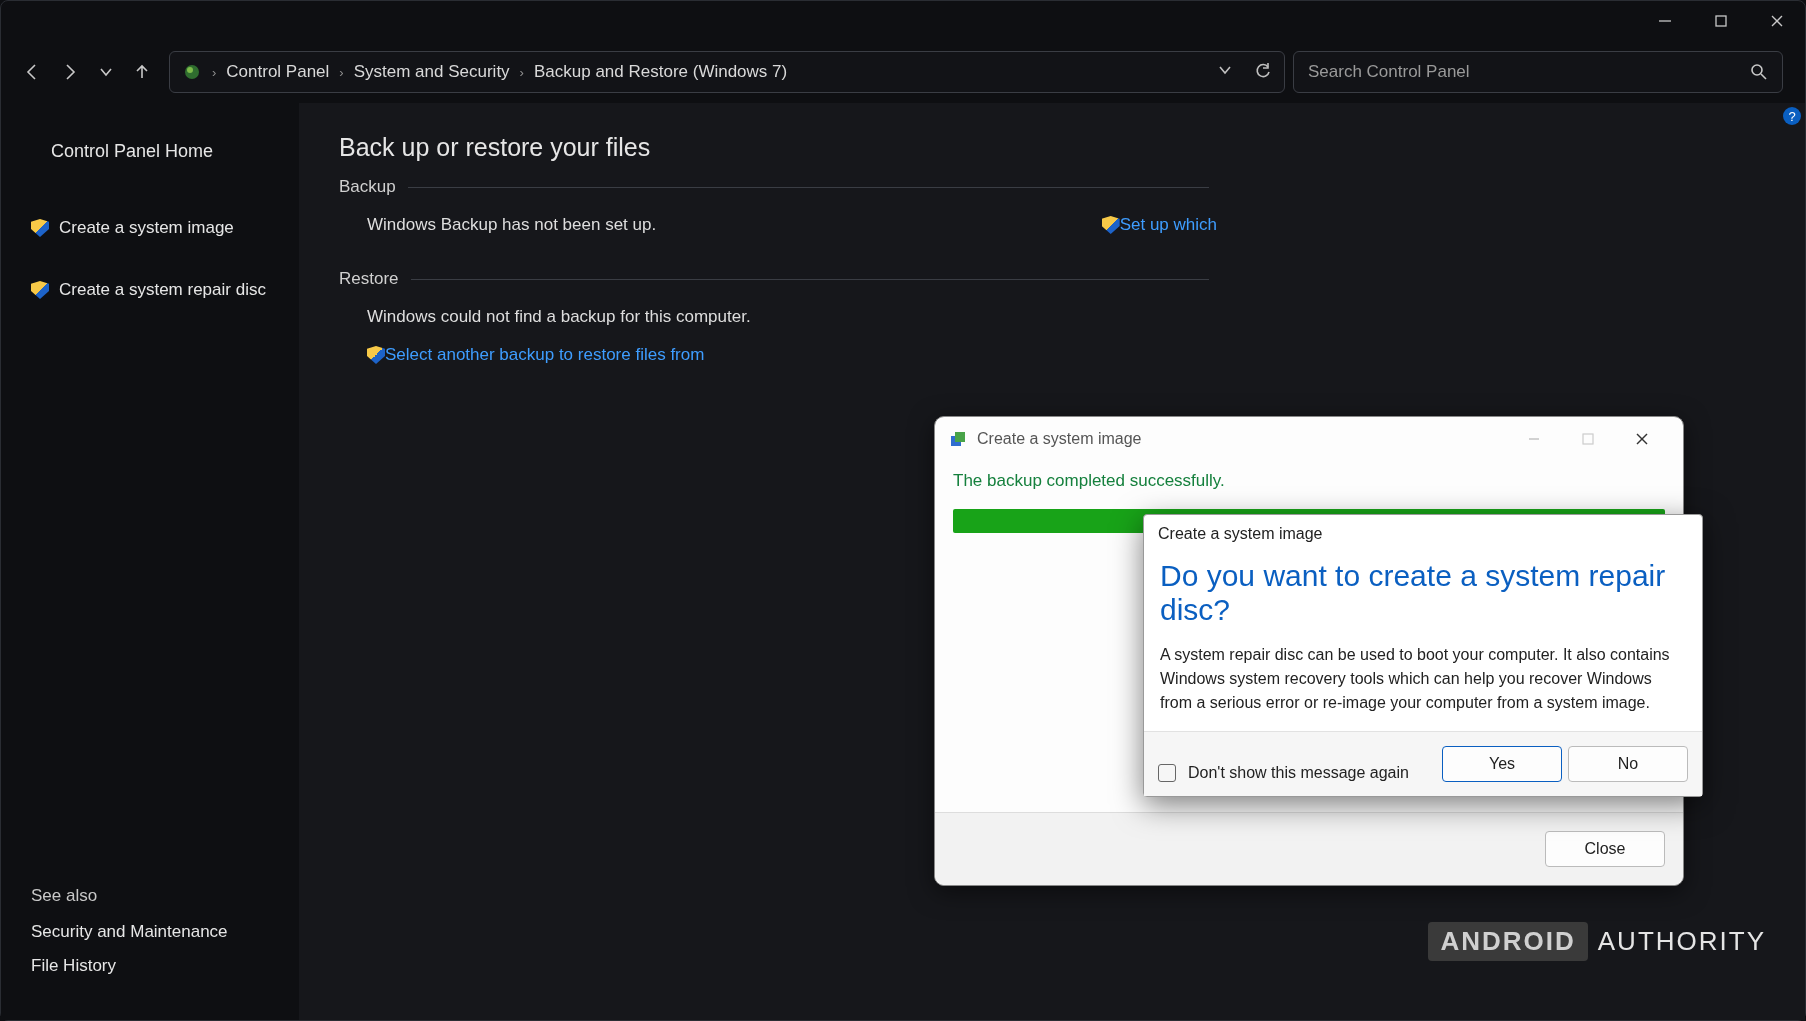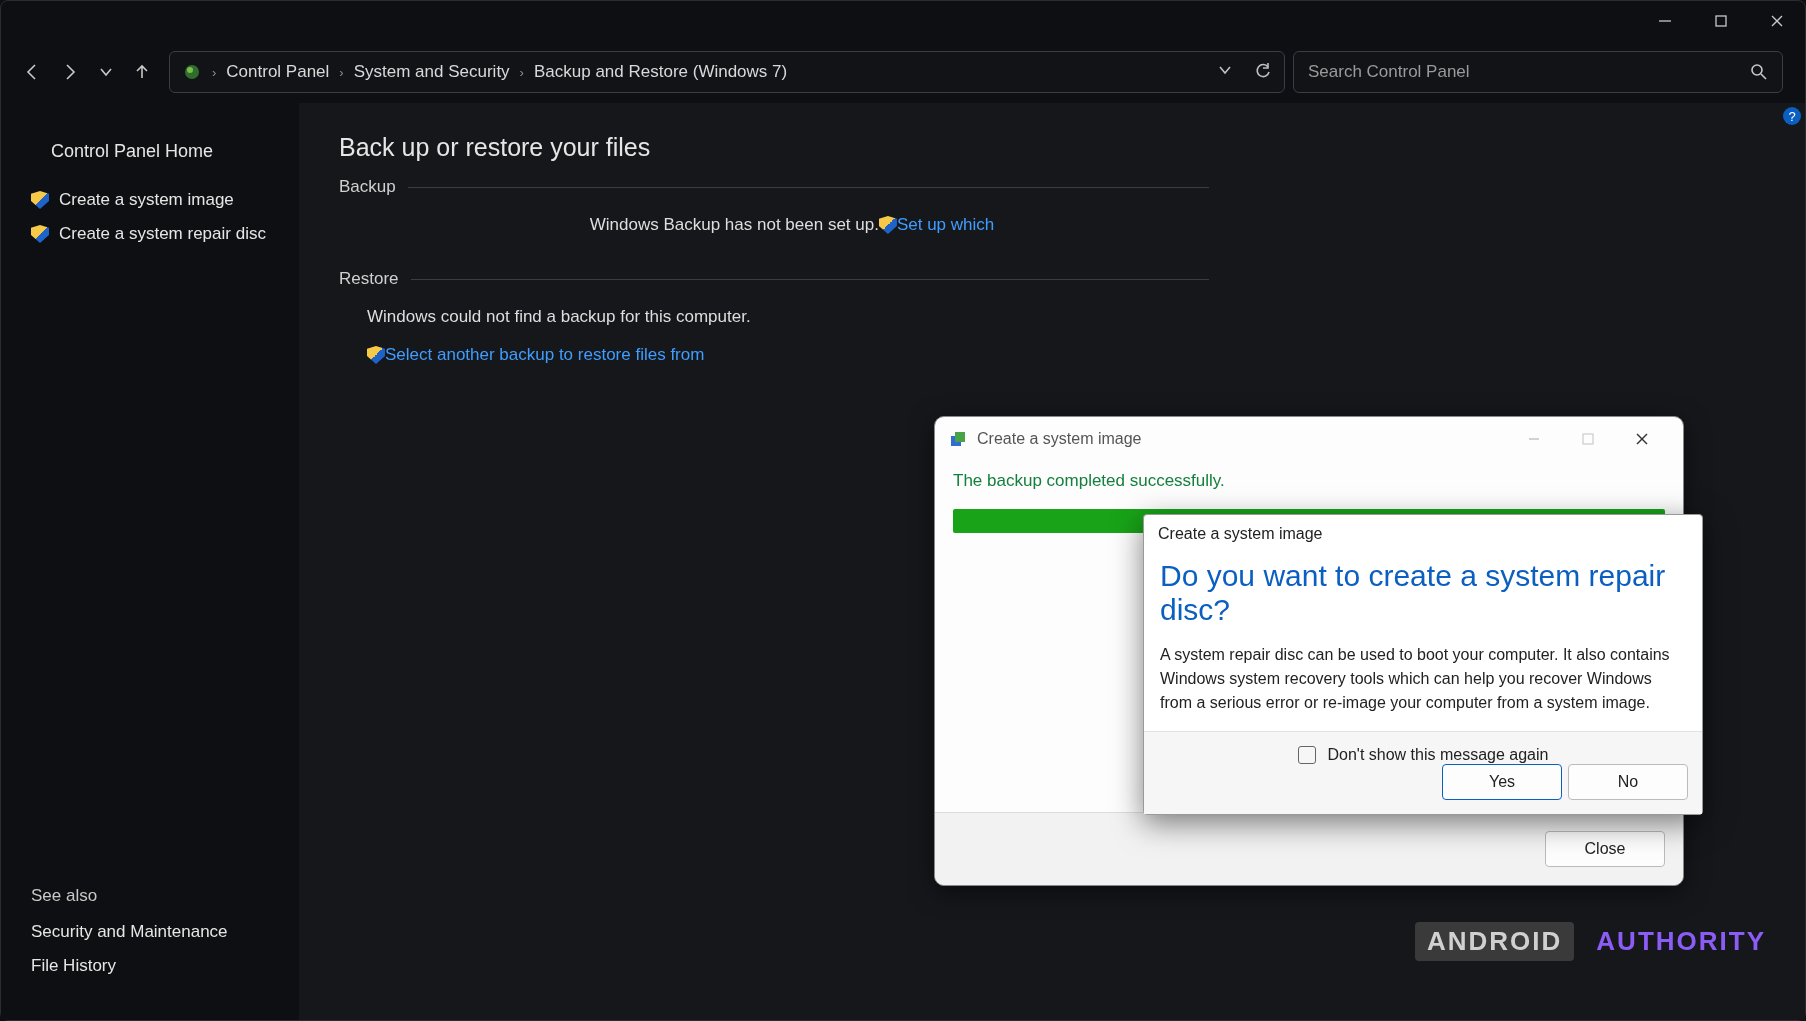--- a/index.html
+++ b/index.html
@@ -19,35 +19,35 @@
 .nav-arrows { display: flex; align-items: center; gap: 20px; color: #c9c9c9; padding-right: 10px; }
 .nav-arrows span { display:inline-flex; }
 .addressbar { flex: 1; height: 42px; border: 1px solid #3a3d44; border-radius: 6px; display: flex; align-items: center; padding: 0 12px; gap: 10px; color: #d9d9d9; background: #121317; }
 .breadcrumb { display: flex; align-items: center; gap: 10px; font-size: 17px; }
 .breadcrumb .sep { color: #8f8f8f; font-size: 13px; }
 .addr-right { margin-left: auto; display: flex; gap: 22px; color: #c0c0c0; }
 .searchbox { width: 490px; height: 42px; border: 1px solid #3a3d44; border-radius: 6px; background: #121317; display: flex; align-items: center; padding: 12px 14px; color: #9a9a9a; font-size: 17px; justify-content: space-between; }
 
 .body { display: flex; flex: 1; position: relative; }
 
-.sidebar { width: 298px; background: #0e0f12; padding: 20px 0 0 30px; color: #e6e6e6; display: flex; flex-direction: column; }
+.sidebar { width: 298px; background: #0e0f12; padding: 20px 0 0 30px; color: #e6e6e6; display: flex; flex-direction: column; gap: 28px; }
 .sidebar .home { font-size: 18px; margin: 18px 0 28px 20px; }
 .side-link { display: flex; align-items: center; gap: 10px; font-size: 17px; margin-bottom: 14px; color: #e6e6e6; }
 .shield { width: 18px; height: 18px; display:inline-block; position:relative; }
 .shield::before { content:""; position:absolute; inset:0; background: linear-gradient(135deg,#f7c948 0 50%,#1d63c9 50% 100%); clip-path: polygon(50% 0,100% 15%,100% 55%,50% 100%,0 55%,0 15%); border-radius:2px; }
 .see-also { margin-top: auto; padding-bottom: 30px; }
 .see-also .hdr { color:#c8c8c8; font-size:17px; margin-bottom:16px; }
 .see-also .lnk { color:#e6e6e6; font-size:17px; margin-bottom:14px; }
 
 .main { flex: 1; background: #16171b; padding: 30px 40px; position: relative; }
 .page-title { color: #e6e6e6; font-size: 25px; font-weight: 400; margin-bottom: 15px; }
 .section-hdr { color: #d0d0d0; font-size: 17px; display: flex; align-items: center; margin-bottom: 18px; }
 .section-hdr::after { content:""; flex:1; height:1px; background:#3a3d44; margin-left:12px; }
 .section-hdr-wrap { max-width: 870px; }
-.status-row { display:flex; justify-content:center; max-width:850px; margin-left:28px; color:#dedede; font-size:17px; }
+.status-row { display:flex; justify-content:space-between; max-width:850px; margin-left:28px; color:#dedede; font-size:17px; }
 .link { color:#3e9dff; font-size:17px; display:inline-flex; align-items:center; gap:0px; }
 .restore-sec { margin-top: 34px; }
 .restore-txt { margin-left: 28px; color:#dedede; font-size:17px; margin-bottom: 18px; }
 .restore-link { margin-left: 28px; }
 
 .help-badge { position:absolute; top: 4px; right: 4px; width:18px; height:18px; border-radius:50%; background:#0a5fc1; color:#fff; font-size:13px; display:flex; align-items:center; justify-content:center; }
 
 
 .dialog1 { position: absolute; left: 934px; top: 416px; width: 750px; height: 470px; background: #fdfdfd; border: 1px solid #888; border-radius: 10px; box-shadow: 0 6px 24px rgba(0,0,0,0.5); display:flex; flex-direction:column; }
 .dlg-title { height: 44px; display:flex; align-items:center; padding: 0 14px; color:#555; font-size:16px; gap:10px; }
@@ -58,29 +58,29 @@
 .progress { height: 24px; background: #18a318; border-radius:2px; width: 100%; }
 .dlg-footer { border-top:1px solid #ddd; padding:18px; display:flex; justify-content:flex-end; background:#f2f2f2; border-radius: 0 0 10px 10px; }
 .winbtn { min-width: 120px; padding: 8px 30px; border:1px solid #bbb; background:#fdfdfd; border-radius:4px; font-size:16px; color:#222; }
 
 
 .dialog2 { position:absolute; left: 1143px; top: 514px; width: 560px; background:#fff; border:1px solid #999; border-radius:4px; box-shadow: 0 8px 30px rgba(0,0,0,0.5); }
 .d2-title { padding: 10px 14px; color:#222; font-size:16px; }
 .d2-body { padding: 6px 16px 16px; }
 .d2-heading { color:#0a5fc1; font-size:30px; margin-bottom: 16px; }
 .d2-text { color:#222; font-size:16px; line-height:1.5; }
-.d2-footer { border-top:1px solid #e2e2e2; padding:14px 14px; display:flex; align-items:center; background:#f6f6f6;flex-direction:column; }
+.d2-footer { border-top:1px solid #e2e2e2; padding:14px 14px; display:flex; align-items:flex-end; background:#f6f6f6; }
 .d2-check { display:flex; align-items:center; gap:12px; color:#222; font-size:16px; }
 .chk { width:18px; height:18px; border:1.5px solid #666; border-radius:3px; }
 .d2-btns { margin-left:auto; display:flex; gap:6px; }
 .winbtn.primary { border-color:#0a5fc1; }
 
 .watermark { position:absolute; right:40px; bottom:60px; display:flex; gap:10px; align-items:center; }
 .wm-box { background:#3a3a3a; color:#d0d0d0; font-size:26px; font-weight:700; letter-spacing:2px; padding:4px 12px; border-radius:4px; }
-.wm-txt { color:#8b5cf6; font-size:26px; font-weight:700; letter-spacing:2px;margin-left:12px; }
+.wm-txt { color:#e5e5e5; font-size:26px; font-weight:400; letter-spacing:2px; }
 
 svg { display:block; }
 </style>
 </head>
 <body>
 
 <div class="window">
 
   <div class="titlebar">
     <div class="ctl">

